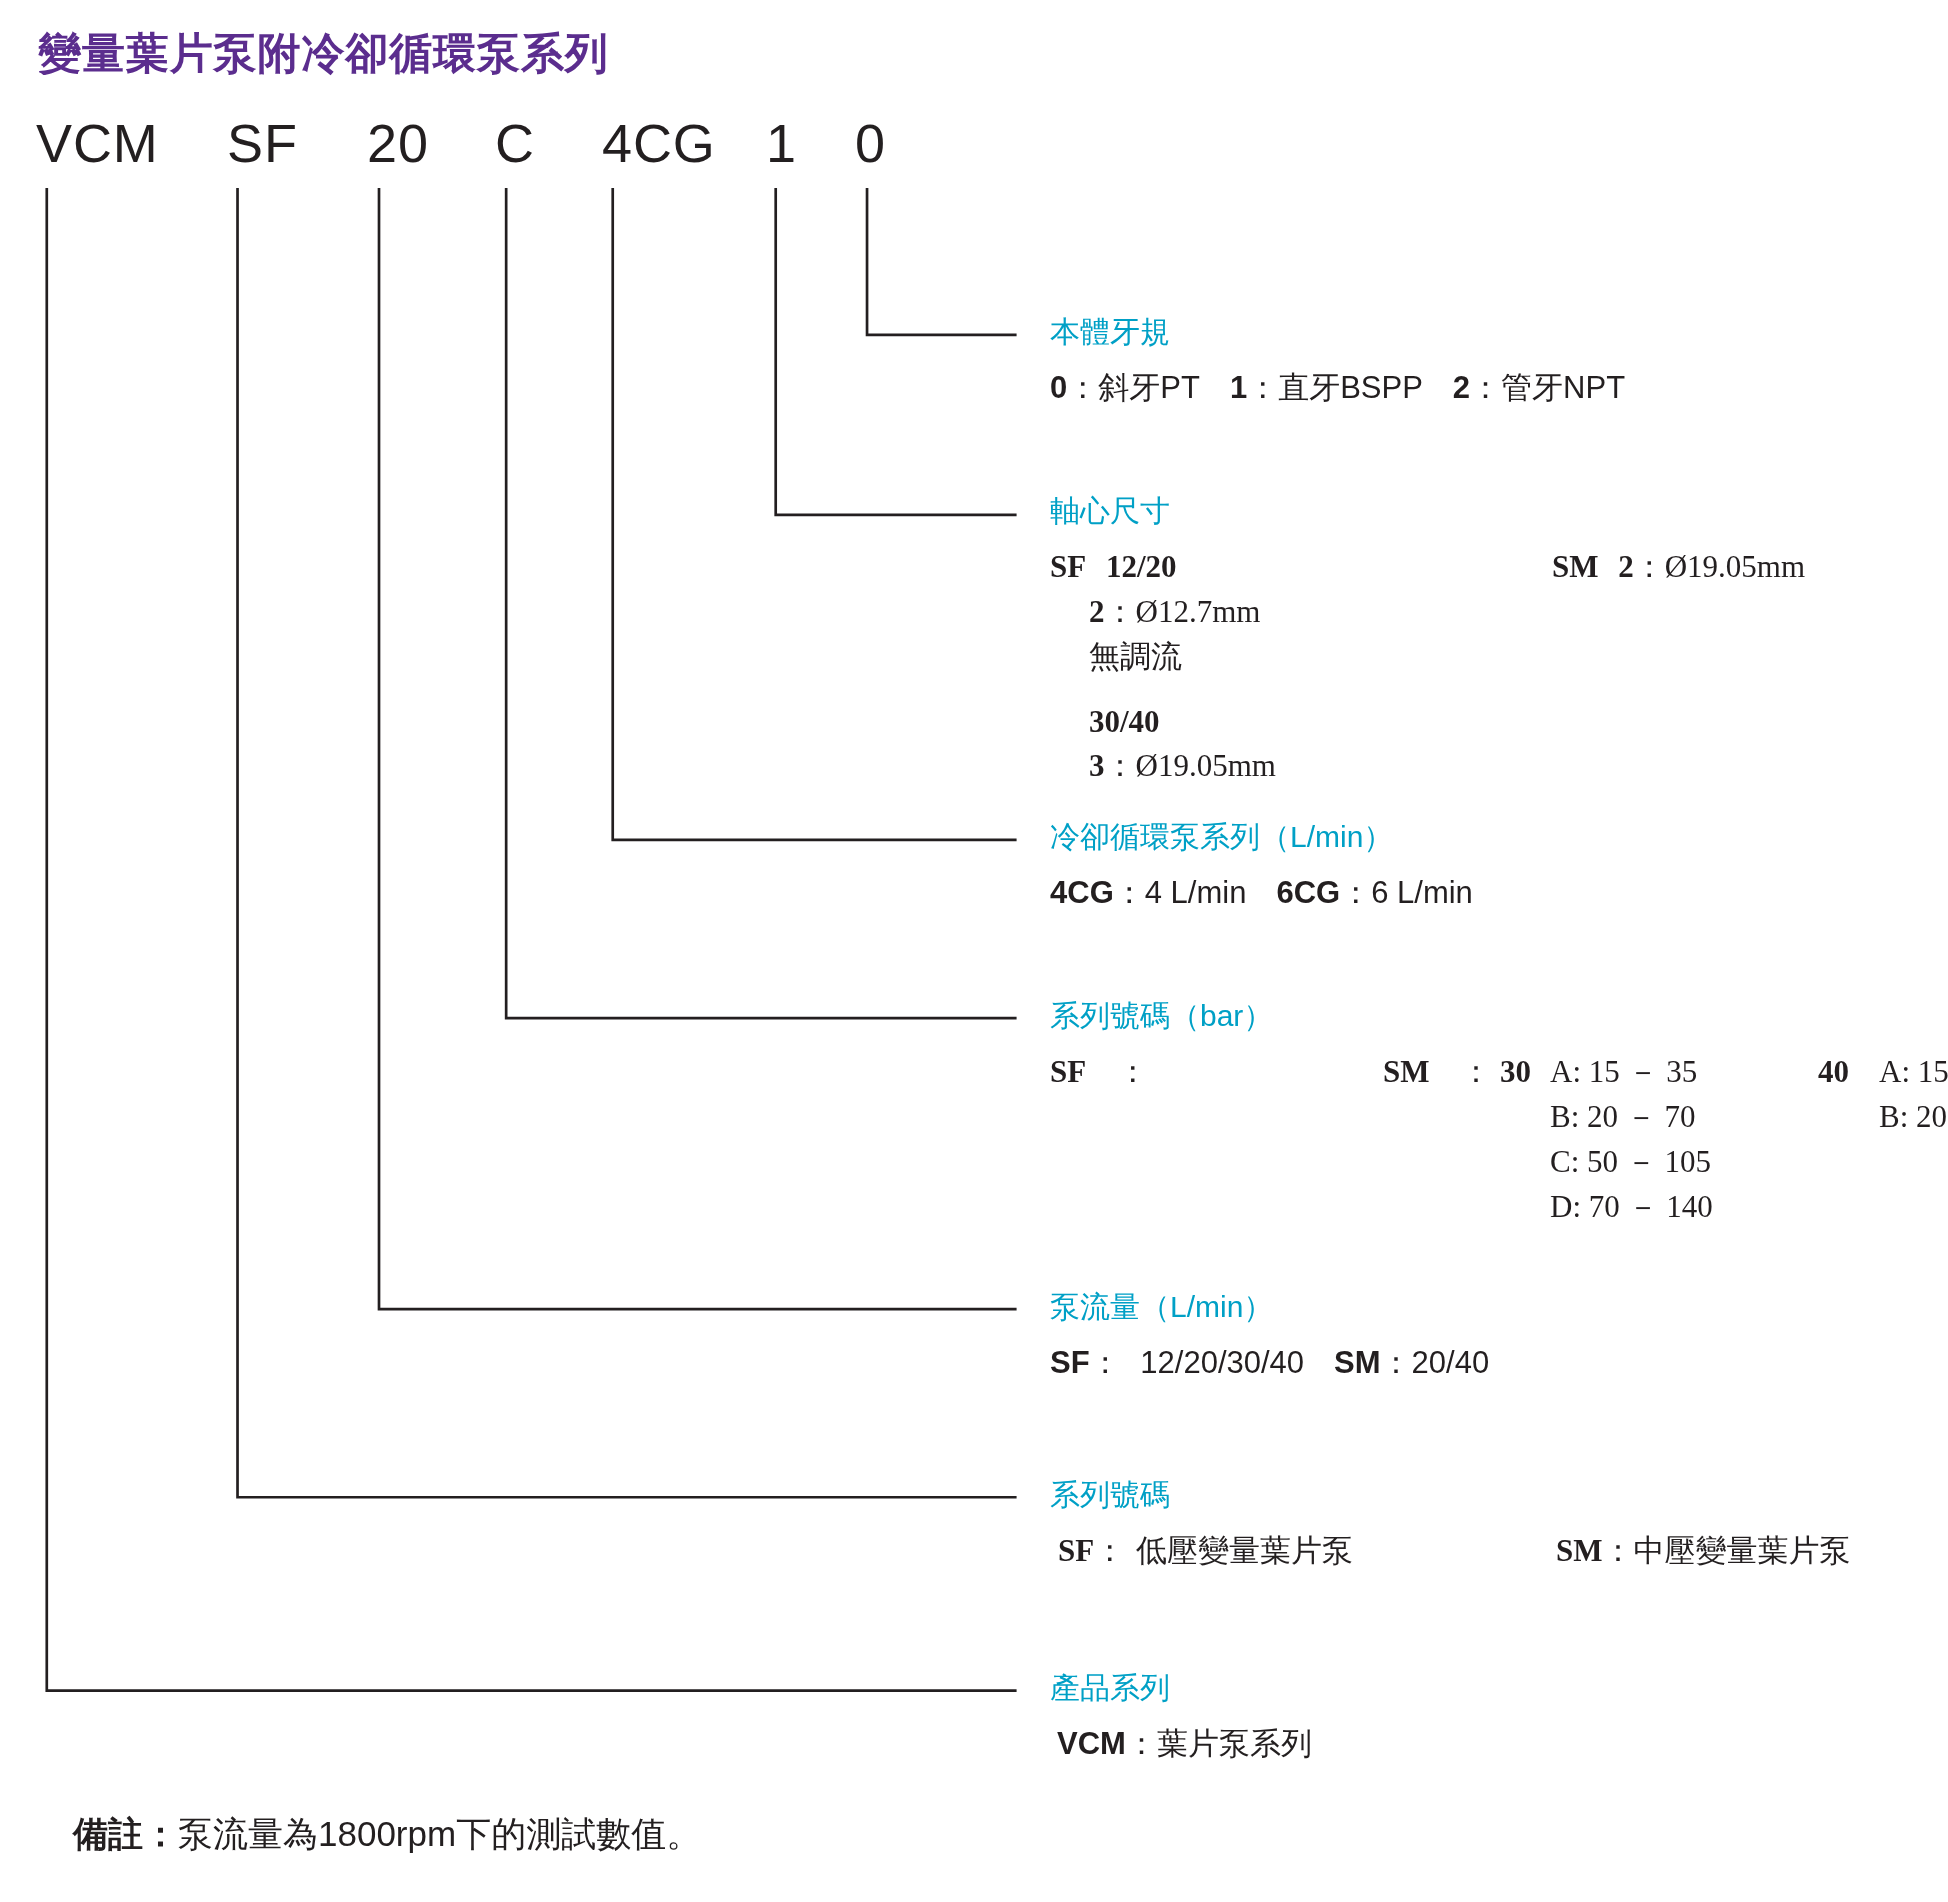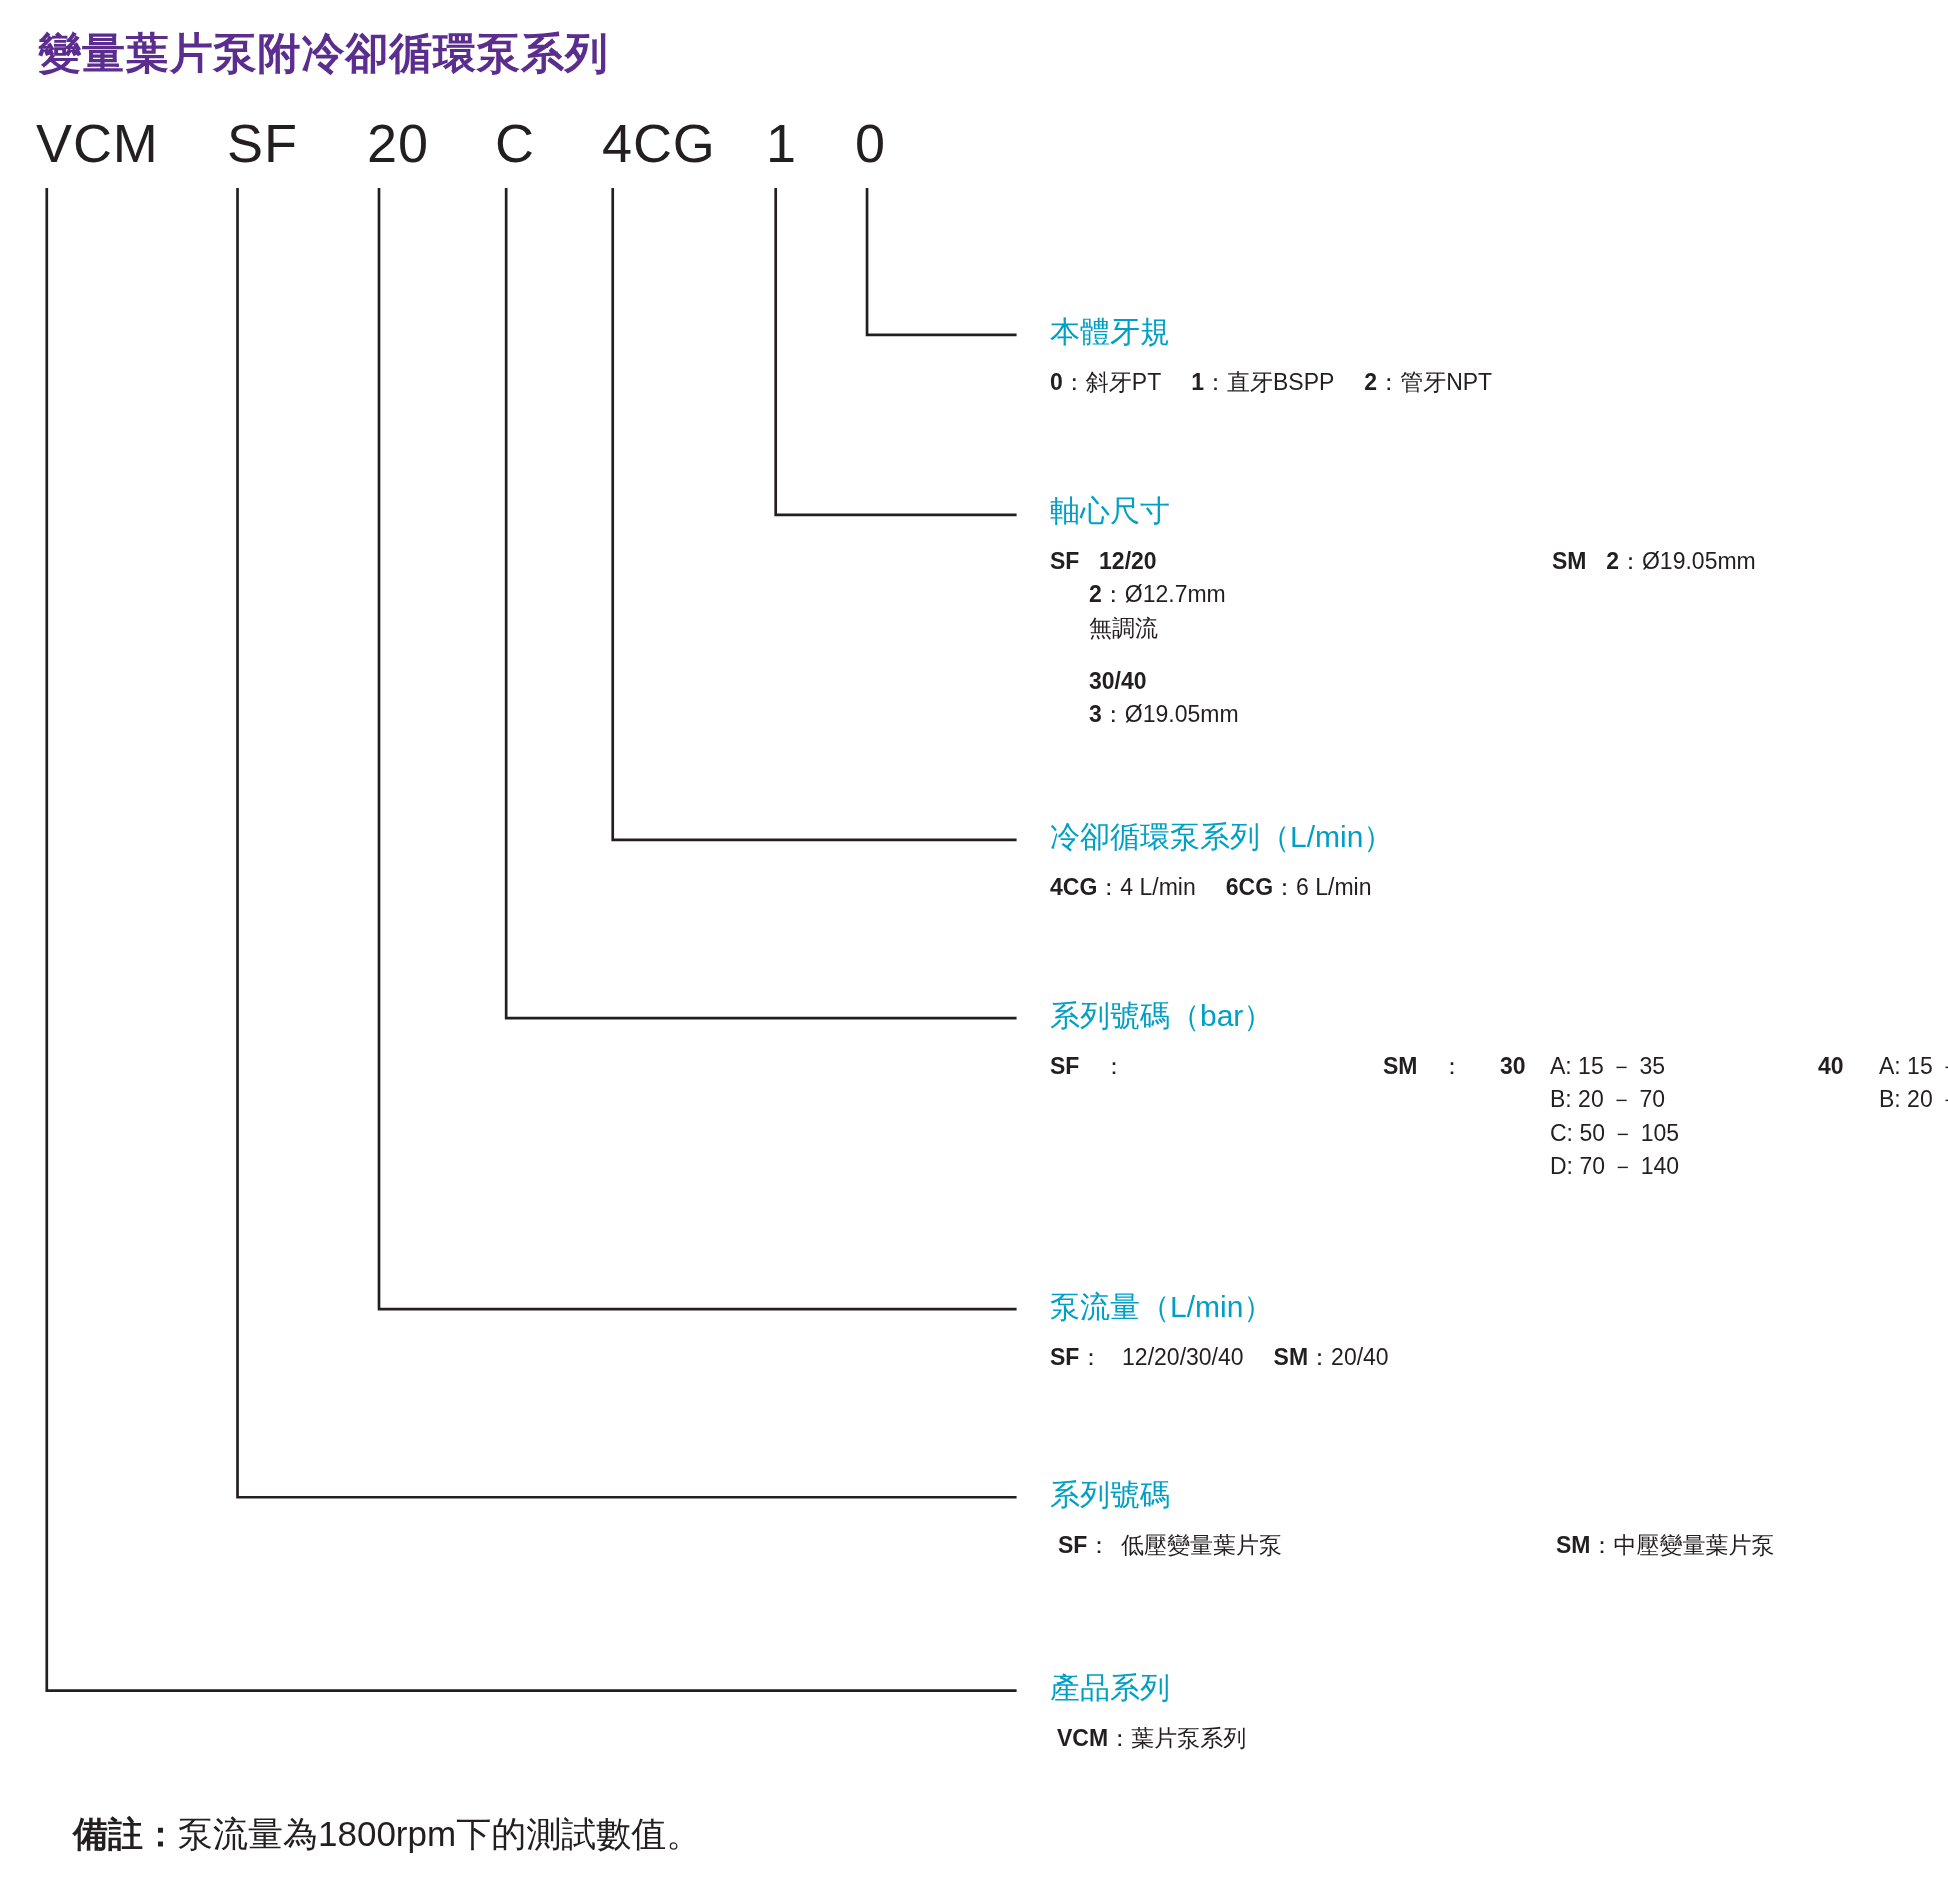--- a/index.html
+++ b/index.html
@@ -67,36 +67,37 @@
   }
   .callout-title {
     font-size: 30px;
     color: #00a0c6;
     font-weight: 500;
     white-space: nowrap;
     line-height: 1.1;
   }
   .callout-body {
     margin-top: 18px;
-    font-size: 23px;
+    font-size: 31px;
     color: #231f20;
     line-height: 1.45;
     white-space: nowrap;
   }
   .b { font-weight: bold; }
   .row { white-space: nowrap; }
   .sp-l { display: inline-block; width: 30px; }
   .sp-m { display: inline-block; width: 19.7px; }
   .sp-s { display: inline-block; width: 10.7px; }
 
   .col-wrap { position: relative; }
   .abs-col {
     position: absolute;
     top: 0;
     white-space: nowrap;
+    font-family: Liberation Serif, serif;
   }
 
   
   .note {
     position: absolute;
     left: 45px;
     top: 1811px;
     font-size: 35px;
     color: #231f20;
     white-space: nowrap;

